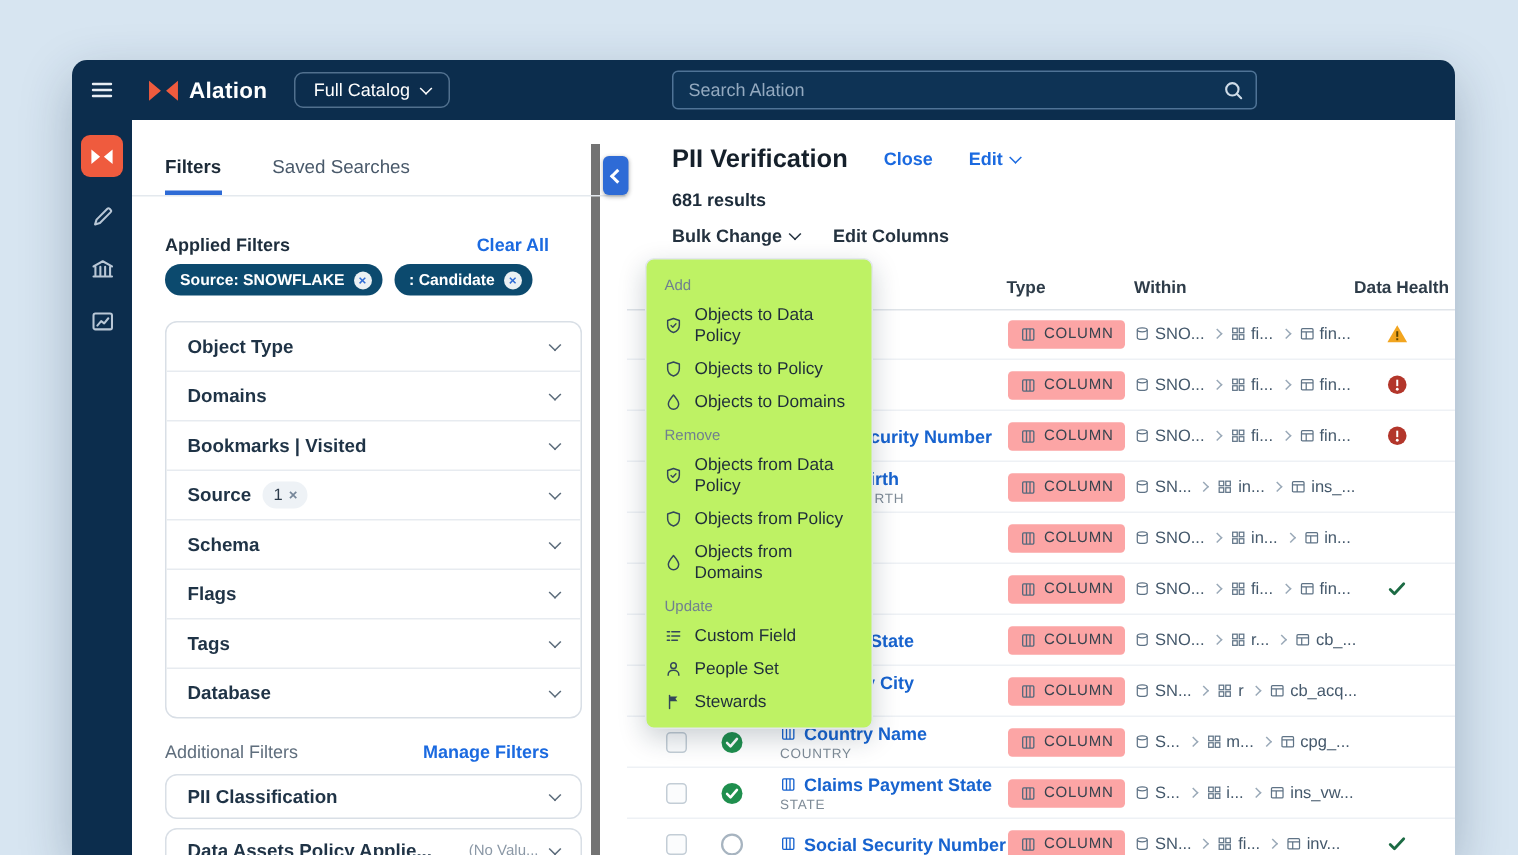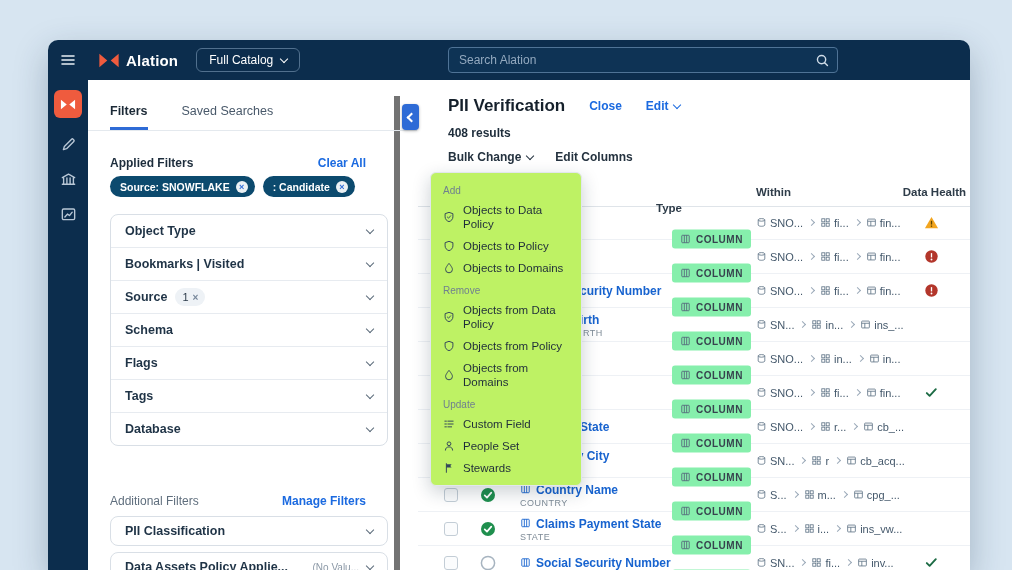--- a/index.html
+++ b/index.html
@@ -76,32 +76,32 @@
 
   
   .menu{position:absolute;left:12px;top:92px;width:150px;background:#bef264;border:1px solid #e2e7ec;border-radius:6px;box-shadow:0 6px 18px rgba(20,40,60,.22);z-index:5;padding:6px 0;}
   .menu-group-label{padding:6px 12px 3px;font-size:10px;color:#70808f;}
   .menu-item{display:flex;align-items:center;gap:8px;padding:4px 12px;font-size:11.5px;line-height:14px;color:#1f2d3a;}
   .menu-item .ic{color:#33475a;}
 
   
   .thead{position:absolute;left:0;top:100px;width:552px;height:26px;border-bottom:1px solid #dfe4e9;}
   .th{position:absolute;top:6px;font-size:11.5px;font-weight:700;color:#2e3c49;}
-  .th-type{left:238px;margin-top:16px;} .th-within{left:338px;} .th-health{right:4px;}
+  .th-type{left:253px;} .th-within{left:338px;} .th-health{right:4px;}
   .tbody{position:absolute;left:0;top:126px;width:552px;height:364px;overflow:hidden;}
   .trow{position:relative;height:34px;border-bottom:1px solid #eef1f5;box-sizing:border-box;}
   .cbox{position:absolute;left:26px;top:10px;width:14px;height:14px;border:1.4px solid #c3cdd6;border-radius:3px;background:#fbfcfd;box-sizing:border-box;}
   .c-status{position:absolute;left:62px;top:9px;}
   .c-name{position:absolute;left:102px;top:50%;transform:translateY(-50%);}
   .c-name.clipped{left:162px;}
   .nm-line{display:flex;align-items:center;gap:5px;}
   .nm-ic{color:#1763cf;}
   .nm-link{font-size:12px;font-weight:600;color:#1763cf;white-space:nowrap;}
   .nm-sub{font-size:9px;color:#7e8b97;letter-spacing:.5px;margin-top:1px;}
-  .c-type{position:absolute;left:254px;top:50%;transform:translateY(-50%);display:inline-flex;align-items:center;gap:5px;background:#86efac;border-radius:3px;height:19px;padding:0 8px;font-size:10px;font-weight:700;letter-spacing:.5px;color:#37434e;margin-top:16px;}
+  .c-type{position:absolute;left:254px;top:50%;transform:translateY(-50%);display:inline-flex;align-items:center;gap:5px;background:#fca5a5;border-radius:3px;height:19px;padding:0 8px;font-size:10px;font-weight:400;letter-spacing:.5px;color:#37434e;}
   .c-type .ic{color:#55697c;}
   .c-within{position:absolute;left:338px;top:50%;transform:translateY(-50%);display:flex;align-items:center;gap:5px;font-size:11px;color:#44586b;white-space:nowrap;}
   .crumb{display:inline-flex;align-items:center;gap:3px;}
   .crumb .ic{color:#5f7386;}
   .c-health{position:absolute;left:506px;top:9px;}
 </style>
 </head>
 <body>
 
 <div class="app" data-interactable="false">
@@ -191,20 +191,27 @@
       <div class="acc" data-interactable="false">
           <div class="acc-row" data-interactable="true">
        <span class="acc-left">
          <span class="acc-label" data-interactable="false">Object Type</span>
 
        </span>
        <span class="chev sm" data-interactable="false"></span>
      </div>
           <div class="acc-row" data-interactable="true">
        <span class="acc-left">
+         <span class="acc-label" data-interactable="false">Domains</span>
+
+       </span>
+       <span class="chev sm" data-interactable="false"></span>
+     </div>
+          <div class="acc-row" data-interactable="true">
+       <span class="acc-left">
          <span class="acc-label" data-interactable="false">Bookmarks | Visited</span>
 
        </span>
        <span class="chev sm" data-interactable="false"></span>
      </div>
           <div class="acc-row" data-interactable="true">
        <span class="acc-left">
          <span class="acc-label" data-interactable="false">Source</span>
          <span class="src-badge" data-interactable="true">
                 <span data-interactable="false">1</span>
@@ -266,21 +273,21 @@
       </div>
 
       <div class="title-row" data-interactable="false">
         <span class="page-title" data-interactable="false">PII Verification</span>
         <span class="tr-link" data-interactable="true">Close</span>
         <span class="tr-link" data-interactable="true">
           <span data-interactable="false">Edit</span>
           <span class="chev sm" data-interactable="false"></span>
         </span>
       </div>
-      <div class="result-count" data-interactable="false">408 results</div>
+      <div class="result-count" data-interactable="false">681 results</div>
 
       <div class="toolbar" data-interactable="false">
         <span class="tool-item" data-interactable="true">
           <span data-interactable="false">Bulk Change</span>
           <span class="chev sm" data-interactable="false"></span>
         </span>
         <span class="tool-item" data-interactable="true">Edit Columns</span>
       </div>
 
       <div class="thead" data-interactable="false">

